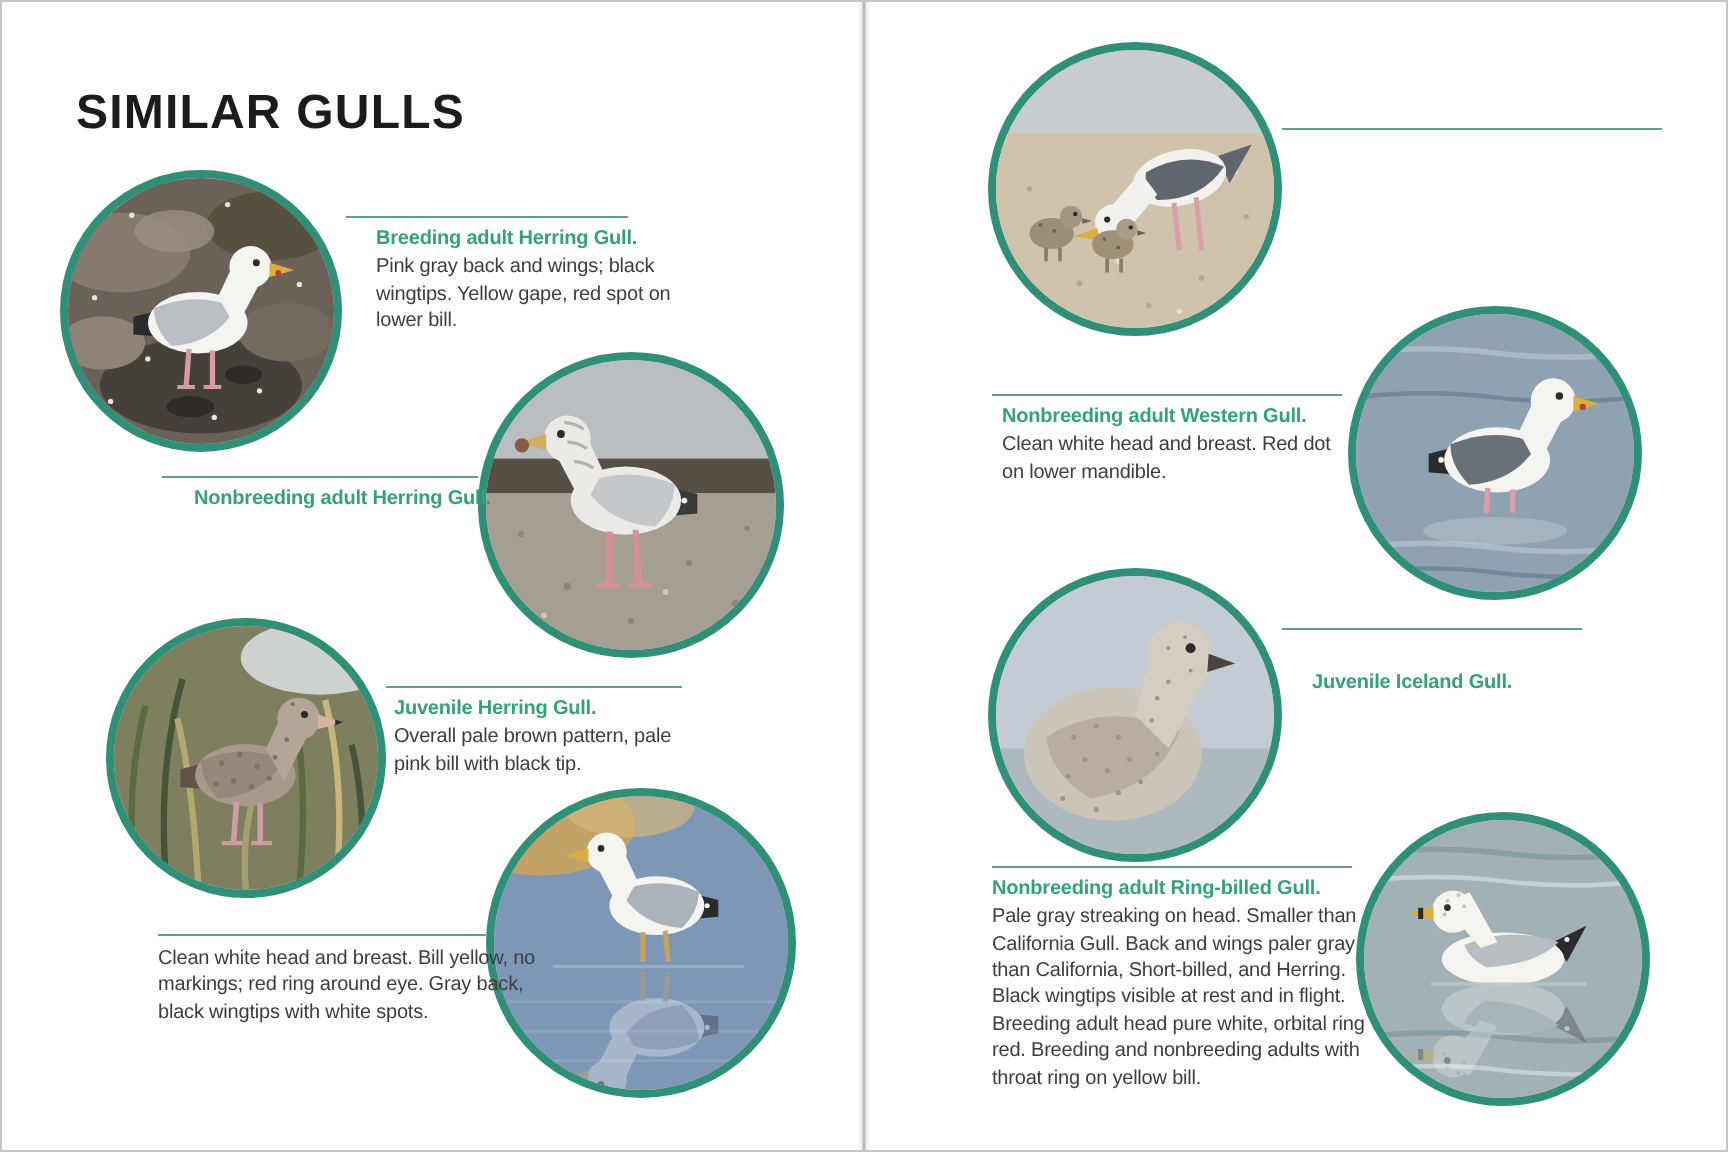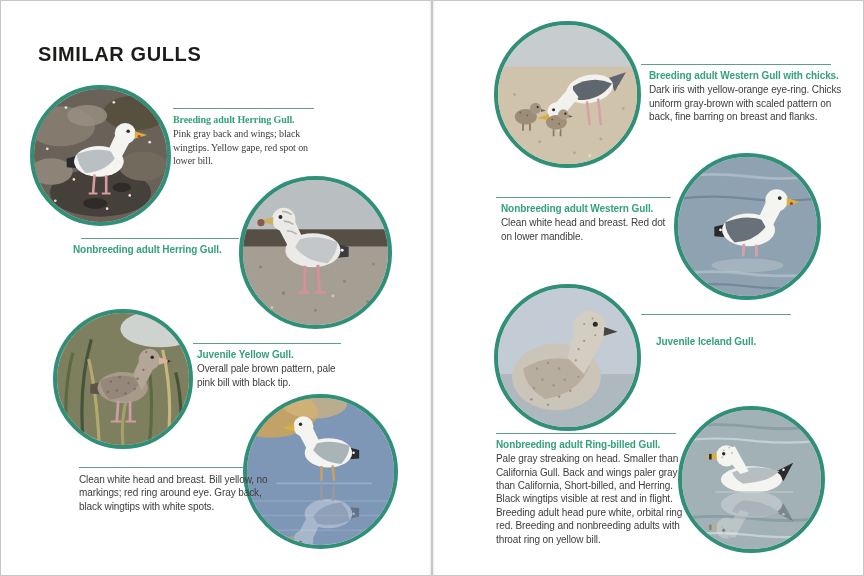--- a/index.html
+++ b/index.html
@@ -7,21 +7,21 @@
     position:relative; width:864px; height:576px; background:#ffffff;
     border:1px solid #c6c6c6; box-sizing:border-box; overflow:hidden;
     font-family:"Liberation Sans", sans-serif;
   }
   .gutter{
     position:absolute; left:428px; top:0; bottom:0; width:6px;
     background:linear-gradient(90deg, rgba(0,0,0,0) 0%, rgba(0,0,0,0.08) 30%, rgba(0,0,0,0.32) 50%, rgba(0,0,0,0.08) 70%, rgba(0,0,0,0) 100%);
   }
   .title{
     position:absolute; left:37px; top:42px; margin:0;
-    font-size:20px; font-weight:bold; letter-spacing:0.6px; color:#1c1c1a;
+    font-size:24px; font-weight:bold; letter-spacing:0.6px; color:#1c1c1a;
   }
   .circle{
     position:absolute; border-radius:50%; overflow:hidden; box-sizing:border-box;
     border:4px solid #2f8f77; background:#cfd4d6;
   }
   .circle svg{display:block; width:100%; height:100%;}
   .rule{position:absolute; height:1px; background:#5f9e8d;}
   .tb{position:absolute;}
   .tb h3{margin:0; font-size:10px; line-height:1.32; font-weight:bold; color:#35a17c; letter-spacing:-0.1px;}
   .tb p{margin:1px 0 0; font-size:10px; line-height:1.34; color:#3d3d3d; letter-spacing:-0.1px;}
@@ -309,42 +309,38 @@
 
   <div class="rule" style="left:172px; top:107px; width:141px;"></div>
   <div class="rule" style="left:80px;  top:237px; width:158px;"></div>
   <div class="rule" style="left:192px; top:342px; width:148px;"></div>
   <div class="rule" style="left:78px;  top:466px; width:164px;"></div>
   <div class="rule" style="left:640px; top:63px;  width:190px;"></div>
   <div class="rule" style="left:495px; top:196px; width:175px;"></div>
   <div class="rule" style="left:640px; top:313px; width:150px;"></div>
   <div class="rule" style="left:495px; top:432px; width:180px;"></div>
 
-  <div class="tb" style="left:172px; top:112px; width:150px;font-family:Liberation Serif, serif;">
+  <div class="tb" style="left:187px; top:112px; width:150px;">
     <h3>Breeding adult Herring Gull.</h3>
     <p>Pink gray back and wings; black wingtips. Yellow gape, red spot on lower bill.</p>
   </div>
 
-  <div class="tb" style="left:72px; top:242px; width:165px;">
+  <div class="tb" style="left:96px; top:242px; width:165px;">
     <h3>Nonbreeding adult Herring Gull.</h3>
   </div>
 
   <div class="tb" style="left:196px; top:347px; width:155px;">
-    <h3>Juvenile Yellow Gull.</h3>
+    <h3>Juvenile Herring Gull.</h3>
     <p>Overall pale brown pattern, pale pink bill with black tip.</p>
   </div>
 
   <div class="tb" style="left:78px; top:471px; width:200px;">
     <p>Clean white head and breast. Bill yellow, no markings; red ring around eye. Gray back, black wingtips with white spots.</p>
   </div>
 
-  <div class="tb" style="left:648px; top:68px; width:205px;">
-    <h3>Breeding adult Western Gull with chicks.</h3>
-    <p>Dark iris with yellow-orange eye-ring. Chicks uniform gray-brown with scaled pattern on back, fine barring on breast and flanks.</p>
-  </div>
 
   <div class="tb" style="left:500px; top:201px; width:175px;">
     <h3>Nonbreeding adult Western Gull.</h3>
     <p>Clean white head and breast. Red dot on lower mandible.</p>
   </div>
 
   <div class="tb" style="left:655px; top:334px; width:145px;">
     <h3>Juvenile Iceland Gull.</h3>
   </div>
 

